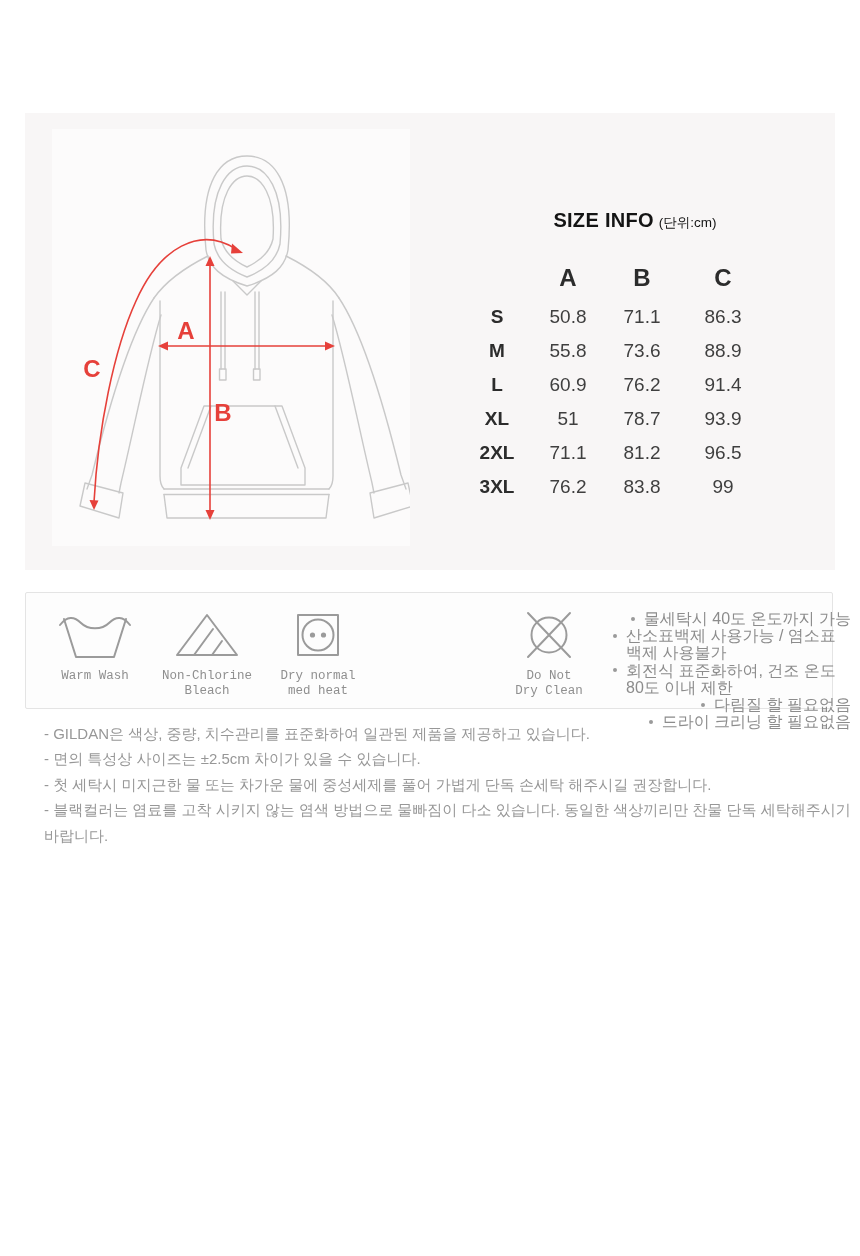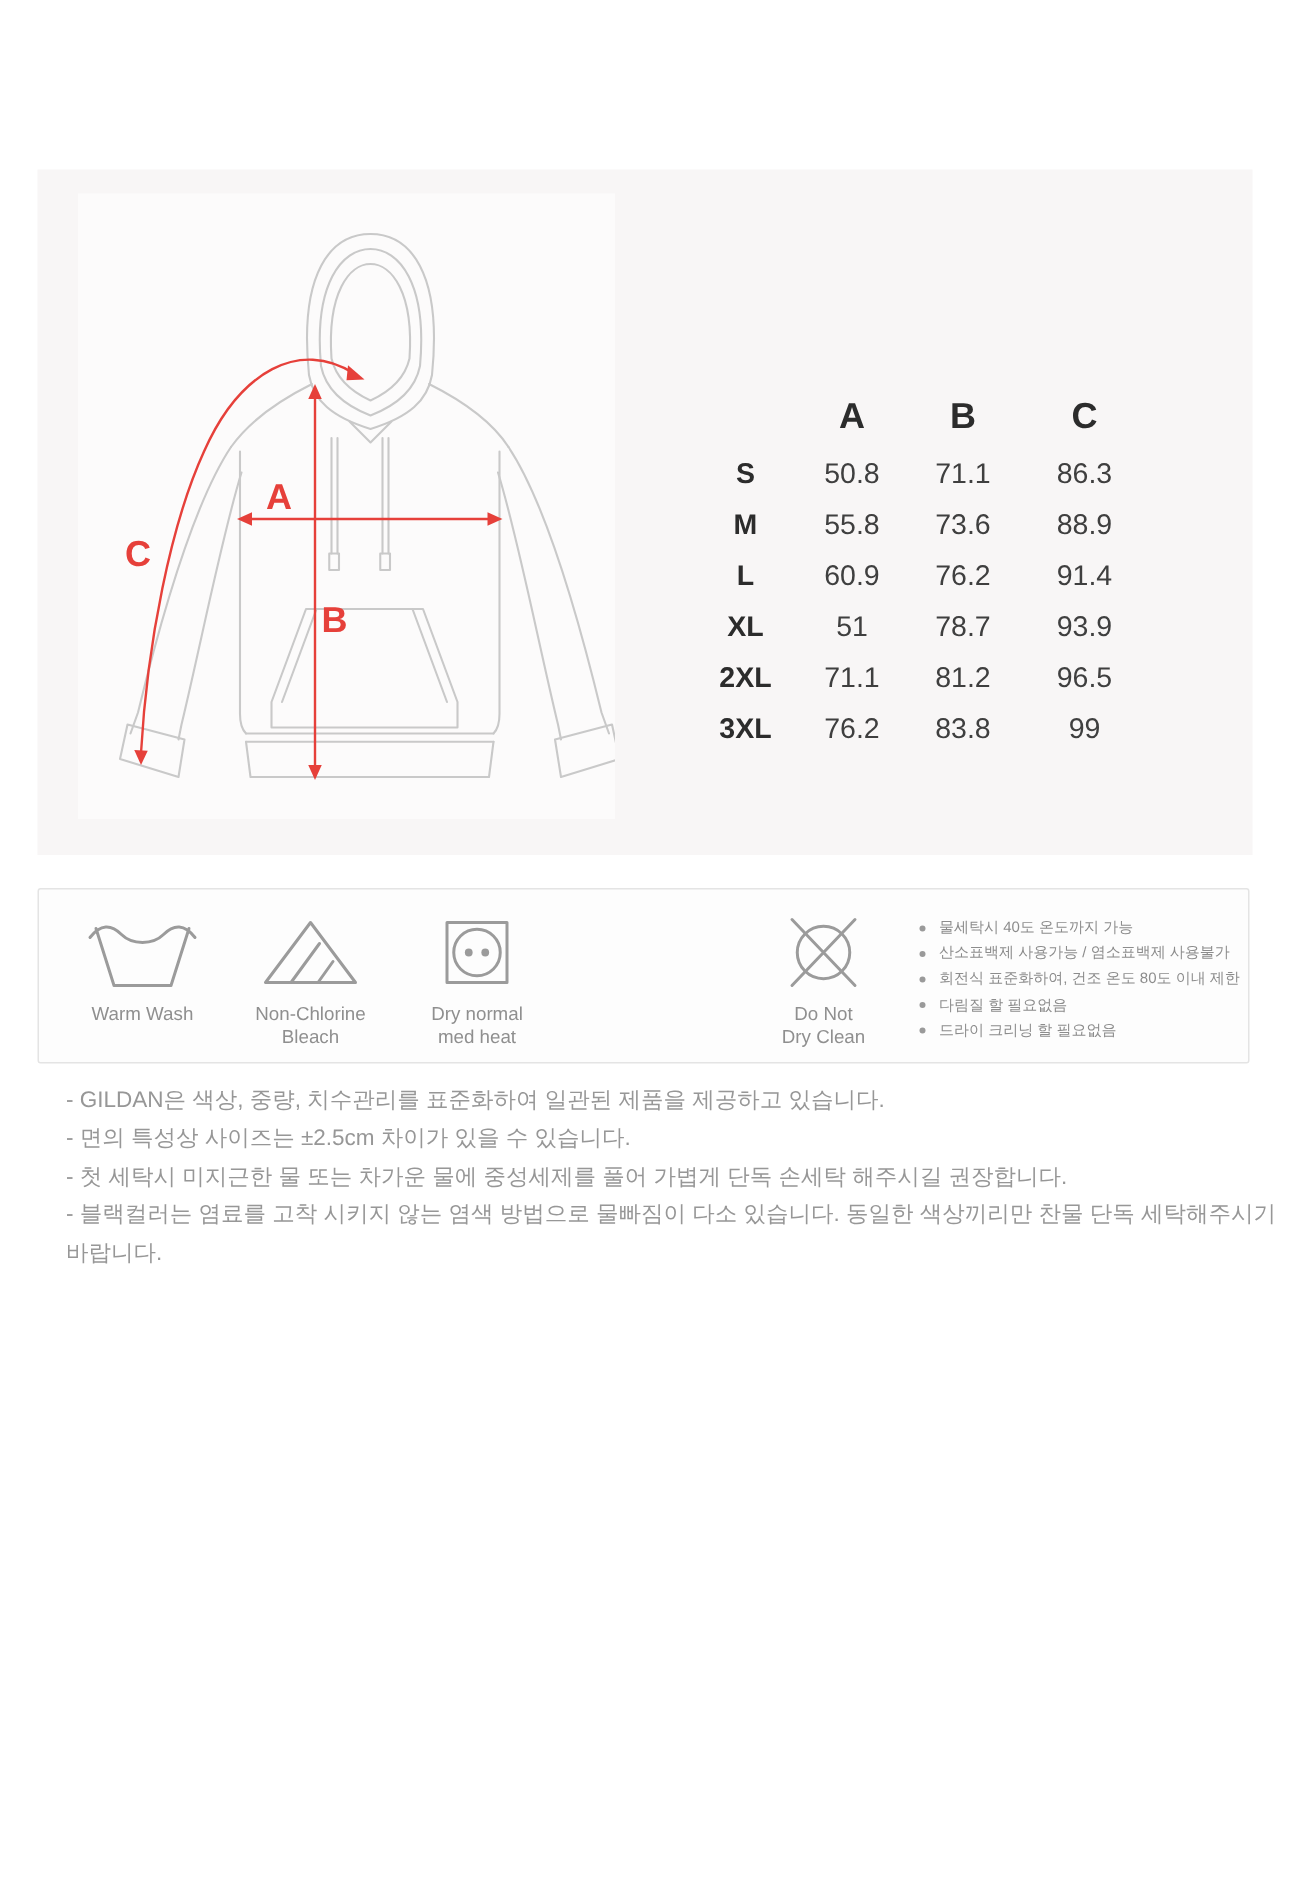--- a/index.html
+++ b/index.html
@@ -38,26 +38,26 @@
   }
   .size-table .hdr { font-size: 24px; font-weight: bold; color: #2c2c2c; }
   .size-table .lbl { font-size: 19px; font-weight: bold; color: #2c2c2c; }
 
   
   .care-panel {
     position: absolute; left: 25px; top: 592px;
     width: 808px; height: 117px;
     background: #fdfdfd; border: 1px solid #e4e4e4; border-radius: 2px;
   }
-  .care-item { position: absolute; top: 16px; width: 120px; text-align: center; }
+  .care-item { position: absolute; top: 16px; width: 120px; text-align: center; font-family: Liberation Mono, monospace; }
   .care-icon { height: 52px; display: flex; align-items: center; justify-content: center; }
   .care-label { margin-top: 8px; font-size: 12.5px; line-height: 15px; color: #8f8f8f; }
 
   .care-bullets { position: absolute; left: 585px; top: 17px; width: 240px; }
-  .bullet-row { display: flex; font-size: 10px; line-height: 17.2px; color: #8c8c8c; }
+  .bullet-row { display: flex; font-size: 16px; line-height: 17.2px; color: #8c8c8c; justify-content: flex-end; }
   .bullet-dot {
     width: 4px; height: 4px; border-radius: 50%; background: #9a9a9a;
     margin: 6.5px 9px 0 2px; flex: none;
   }
 
   
   .notes {
     position: absolute; left: 44px; top: 721px; width: 815px;
     color: #979797; font-size: 15px; line-height: 25.4px;
   }
@@ -122,20 +122,23 @@
         <path class="rline" d="M 184,120 C 148,97 108,118 84,172 C 62,220 46,300 42,373"></path>
         <polygon class="rfill" points="191,124 180,114.5 179,124.5"></polygon>
         <polygon class="rfill" points="42,381 37.5,371 46.5,371.5"></polygon>
       </g>
       <text class="rtext" x="134" y="210" text-anchor="middle">A</text>
       <text class="rtext" x="171" y="292" text-anchor="middle">B</text>
       <text class="rtext" x="40" y="248" text-anchor="middle">C</text>
     </svg>
   </div>
 
+  <div class="size-info-title">
+    <span class="t">SIZE INFO</span><span class="u">(단위:cm)</span>
+  </div>
 
   <div class="size-table">
     <div></div>
     <div class="hdr">A</div>
     <div class="hdr">B</div>
     <div class="hdr">C</div>
 
     <div class="lbl">S</div>
     <div>50.8</div>
     <div>71.1</div>

